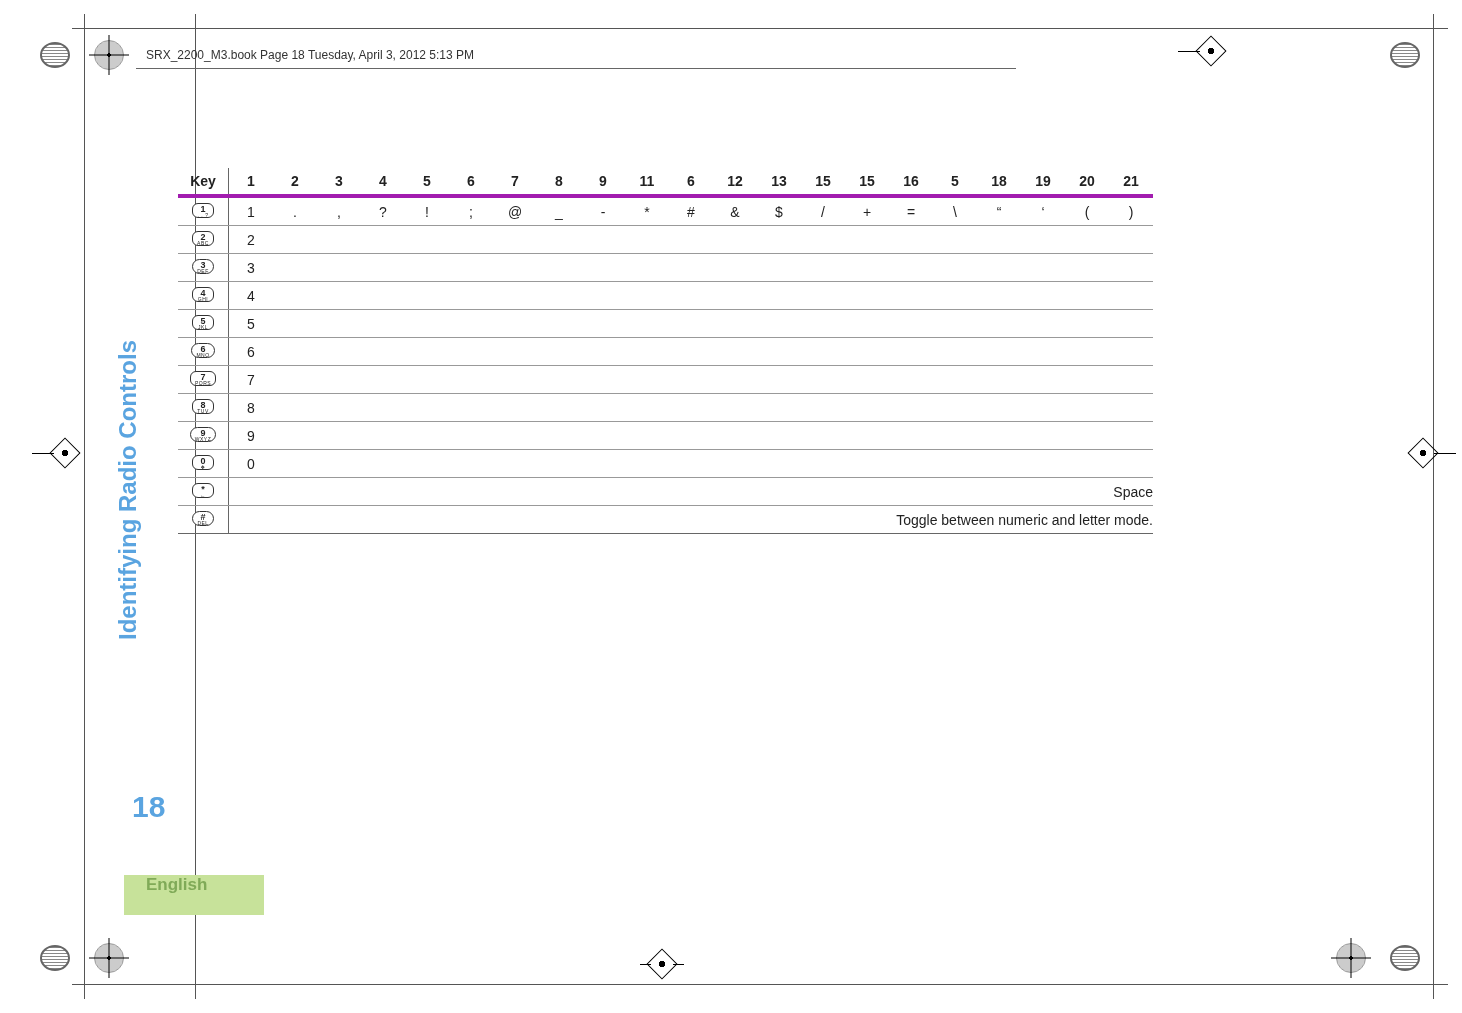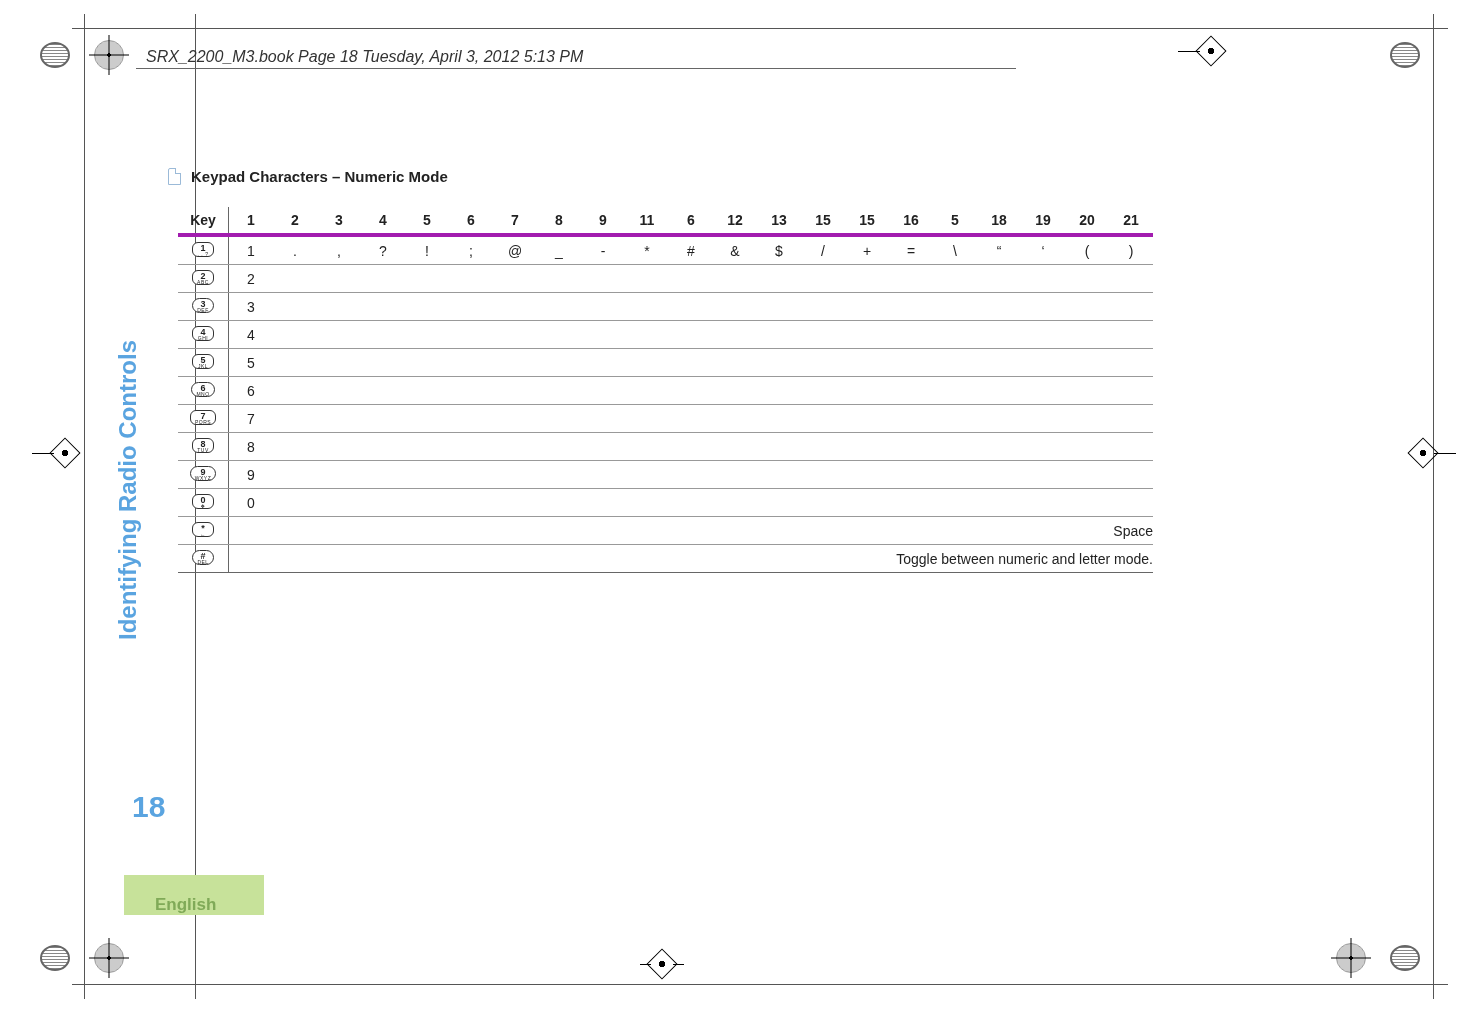--- a/index.html
+++ b/index.html
@@ -59,26 +59,25 @@
   .page-rule.top    { left:72px; right:14px; top:28px; height:1px; }
   .page-rule.left   { top:14px; bottom:14px; left:84px; width:1px; }
   .page-rule.leftinner { top:14px; bottom:14px; left:195px; width:1px; }
   .page-rule.right  { top:14px; bottom:14px; right:28px; width:1px; }
   .page-rule.bottom { left:72px; right:14px; bottom:28px; height:1px; }
 
   .book-header {
     position: absolute;
     left: 146px;
     top: 48px;
-    font-size: 16px;
+    font-size: 12px;
     color: #333;
     display: flex;
     align-items: flex-start;
     gap: 8px;
-    font-style: italic;
   }
   .book-header .hr {
     width: 880px;
     height: 1px;
     background: #666;
     position: absolute;
     left: -10px;
     top: 20px;
   }
 
@@ -103,22 +102,22 @@
     color: #5aa4e0;
   }
   .lang-block {
     position: absolute;
     left: 124px;
     top: 875px;
     width: 140px;
     height: 40px;
     background: #c7e29a;
     display: flex;
-    align-items: flex-end;
-    padding-left: 31px;
+    align-items: flex-start;
+    padding-left: 22px;
     font-weight: bold;
     color: #80aa58;
     font-size: 17px;
     box-sizing: border-box;
   }
 
   
   .content {
     position: absolute;
     left: 168px;
@@ -258,24 +257,20 @@
   <div class="hr"></div>
 </div>
 
 <div class="sidebar-text">Identifying Radio Controls</div>
 <div class="page-number">18</div>
 <div class="lang-block">
   <span>English</span>
 </div>
 
 <div class="content">
-  <div class="heading">
-    <span class="heading-icon"></span>
-    <span>Keypad Characters – Numeric Mode</span>
-  </div>
 
   <table class="chars">
     <thead>
       <tr class="nums" id="col-header-row">
         <th style="border-right:1px solid #666;">Key</th>
       <th>1</th>
           <th>2</th>
           <th>3</th>
           <th>4</th>
           <th>5</th>

